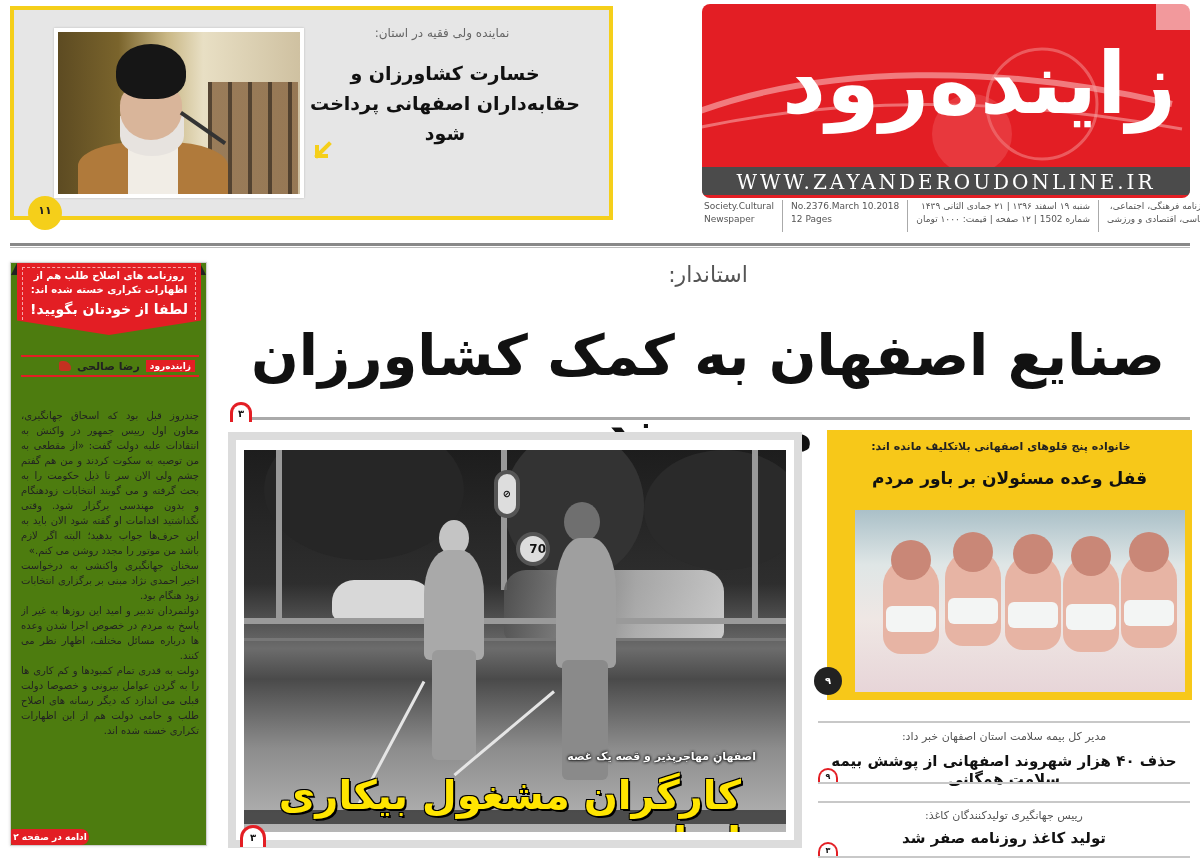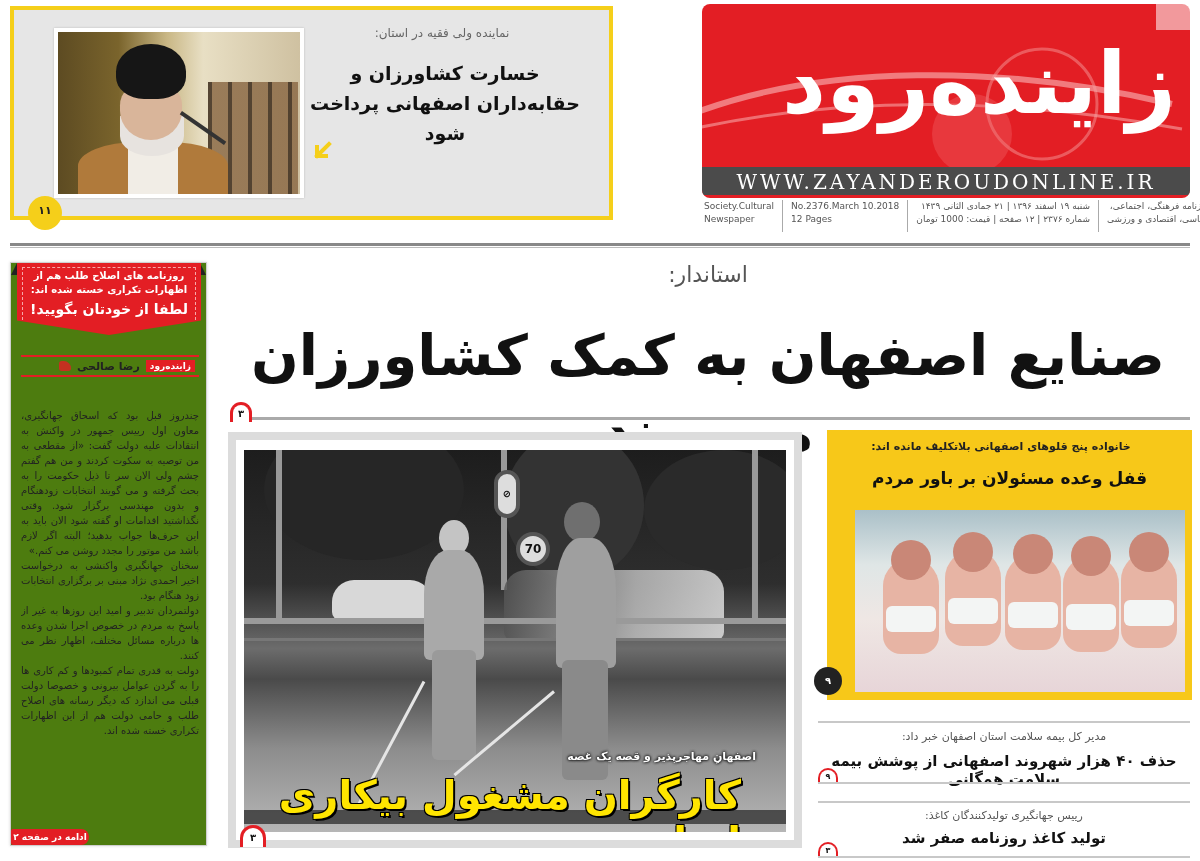--- a/index.html
+++ b/index.html
@@ -144,21 +144,21 @@
   <div class="mi-col">
     <div>Society.Cultural</div>
     <div>Newspaper</div>
   </div>
   <div class="mi-col">
     <div>No.2376.March 10.2018</div>
     <div>12 Pages</div>
   </div>
   <div class="mi-col fa">
     <div>شنبه ۱۹ اسفند ۱۳۹۶ | ۲۱ جمادی الثانی ۱۴۳۹</div>
-    <div>شماره ۲۳۷۶ | ۱۲ صفحه | قیمت: 1000 تومان</div>
+    <div>شماره 1502 | ۱۲ صفحه | قیمت: ۱۰۰۰ تومان</div>
   </div>
   <div class="mi-col fa">
     <div>روزنامه فرهنگی، اجتماعی،</div>
     <div>سیاسی، اقتصادی و ورزشی</div>
   </div>
 </div>
 
 <div id="top-rule" class="abs"></div>
 <div id="top-rule2" class="abs"></div>
 
@@ -193,21 +193,21 @@
 <div id="photo-card" class="abs">
   <div id="photo-frame">
     <div id="photo-img">
       <div class="ph-tree" style="left:20px;top:-30px;width:200px;height:140px;"></div>
       <div class="ph-tree" style="left:260px;top:-20px;width:140px;height:150px;background:#333;"></div>
       <div class="ph-tree" style="left:400px;top:0px;width:160px;height:120px;background:#2a2a2a;"></div>
       <div class="ph-pole" style="left:32px;top:0;height:170px;"></div>
       <div class="ph-pole" style="left:257px;top:0;height:140px;"></div>
       <div class="ph-pole" style="left:508px;top:0;height:170px;"></div>
       <div class="ph-sign" style="left:250px;top:20px;width:26px;height:48px;border-radius:13px;font-size:10px;line-height:40px;">⊘</div>
-      <div class="ph-sign" style="left:272px;top:82px;width:34px;height:34px;font-size:12px;line-height:26px;">70</div>
+      <div class="ph-sign" style="left:272px;top:82px;width:34px;height:34px;font-size:12px;line-height:26px;text-align:right;">70</div>
       <div class="ph-car" style="left:88px;top:130px;width:100px;height:40px;"></div>
       <div class="ph-car" style="left:260px;top:120px;width:220px;height:70px;background:linear-gradient(90deg,#555,#bbb 60%,#ddd);opacity:.85;"></div>
       <div class="ph-rail" style="top:168px;"></div>
       <div class="ph-rail" style="top:188px;height:3px;background:#777;"></div>
       <div class="ph-head" style="left:195px;top:70px;width:30px;height:36px;background:#c4c4c4;"></div>
       <div class="ph-man" style="left:180px;top:100px;width:60px;height:110px;"></div>
       <div class="ph-man" style="left:188px;top:200px;width:44px;height:110px;background:#9a9a9a;border-radius:6px;"></div>
       <div class="ph-head" style="left:320px;top:52px;width:36px;height:40px;background:#6f6f6f;"></div>
       <div class="ph-man" style="left:312px;top:88px;width:60px;height:130px;background:#9f9f9f;"></div>
       <div class="ph-man" style="left:318px;top:210px;width:46px;height:120px;background:#8a8a8a;border-radius:6px;"></div>

